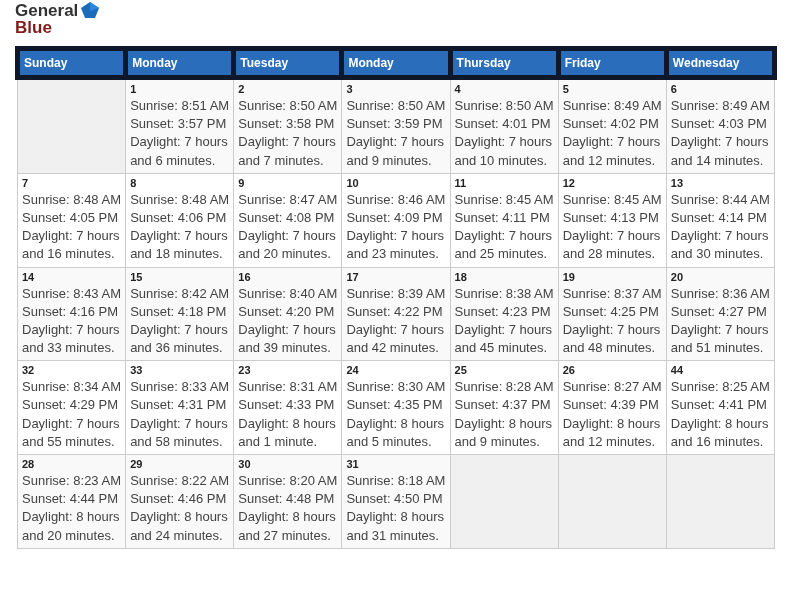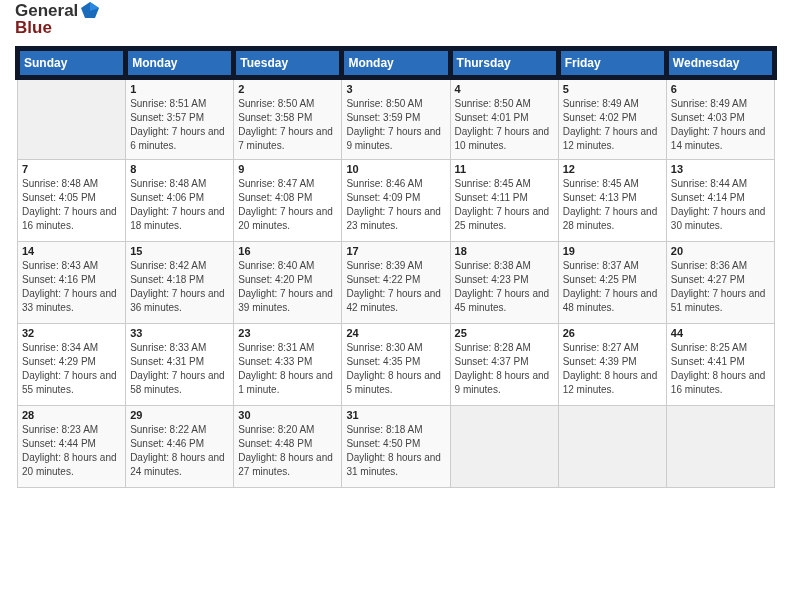--- a/index.html
+++ b/index.html
@@ -62,21 +62,21 @@
     }
     .day-number {
       font-size: 11px;
       font-weight: bold;
       color: #222;
       display: block;
       margin-bottom: 2px;
     }
     .cell-info {
       line-height: 1.4;
-      font-size: 10px;
+      font-size: 13px;
       color: #444;
     }
     tbody tr:nth-child(odd) td {
       background-color: #f9f9f9;
     }
     tbody tr:nth-child(even) td {
       background-color: #ffffff;
     }
     .empty-cell {
       background-color: #f0f0f0 !important;

